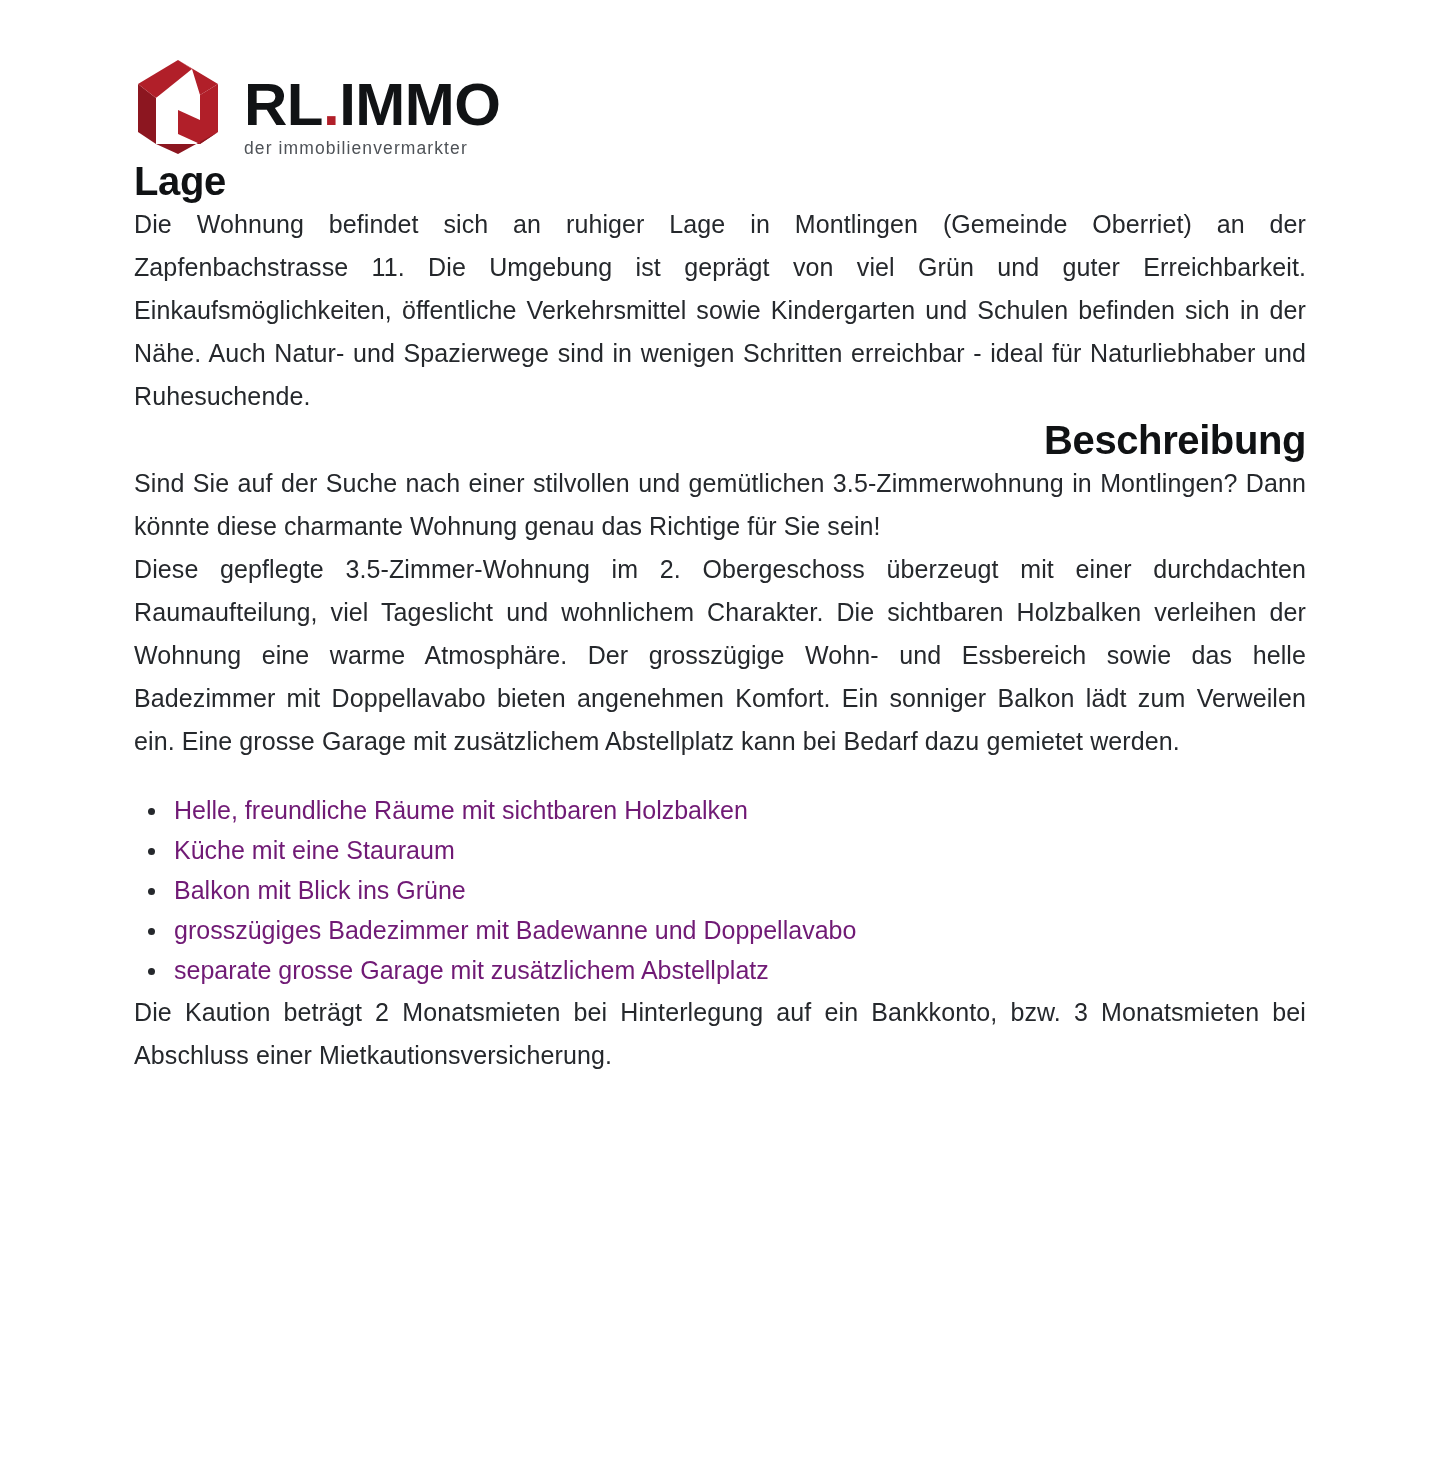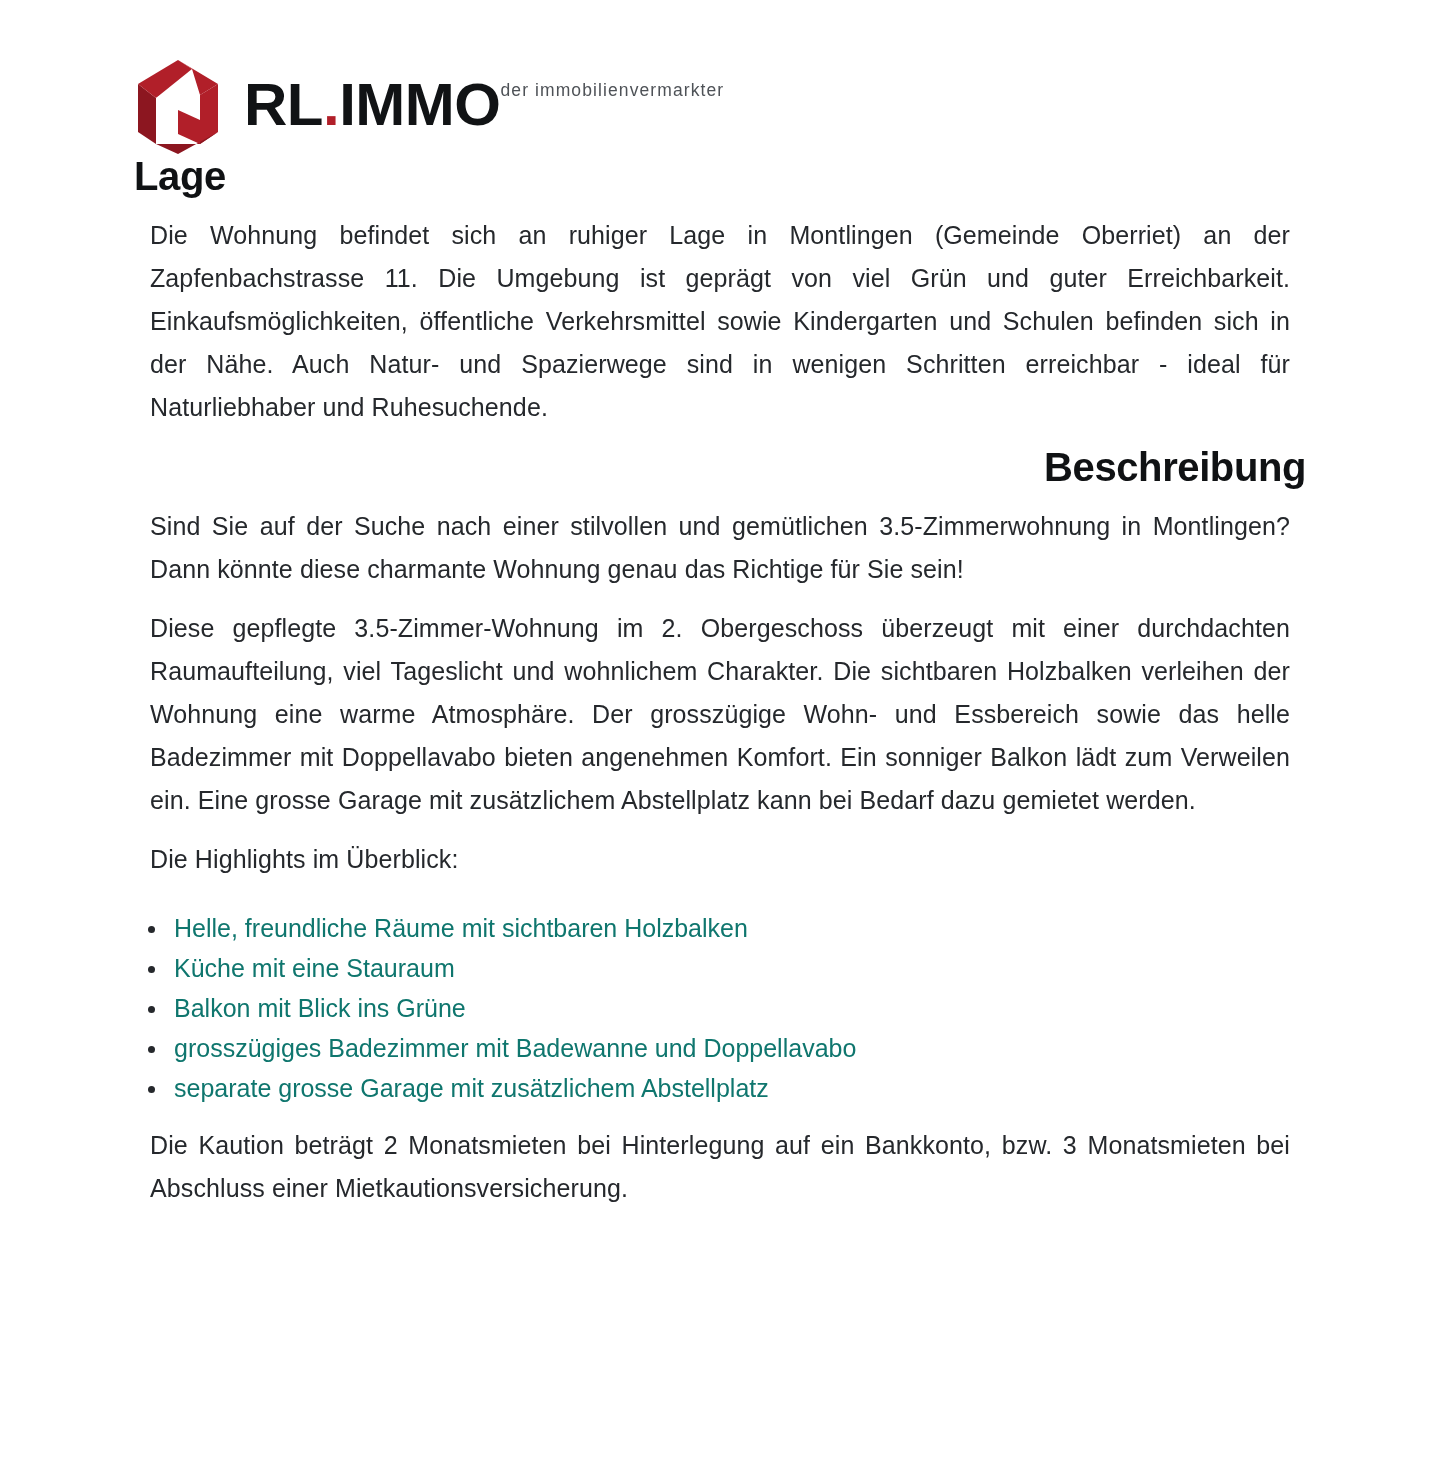--- a/index.html
+++ b/index.html
@@ -36,21 +36,21 @@
     gap: 22px;
   }
   .logo-mark {
     width: 88px;
     height: 96px;
     flex: 0 0 auto;
     display: block;
   }
   .logo-text {
     display: flex;
-    flex-direction: row;
+    flex-direction: column;
     justify-content: center;
     padding-top: 18px;
   }
   .logo-wordmark {
     font-family: "Liberation Sans", "DejaVu Sans", sans-serif;
     font-weight: 700;
     font-size: 60px;
     line-height: 0.96;
     letter-spacing: -0.5px;
     color: #111315;
@@ -82,39 +82,39 @@
     color: #101214;
     margin: 0;
   }
   .sec-lage { margin-top: 112px; }
   .sec-beschreibung { margin-top: 72px; text-align: right; }
 
   p.body-text {
     font-size: 25px;
     line-height: 43px;
     color: #25282c;
-    margin: 16px;
+    margin: 0;
     letter-spacing: 0.1px;
     font-weight: 400;
   }
   p.justified { text-align: justify; text-justify: inter-word; }
 
   .p-gap-lead { margin-top: 26px; }
   .p-gap      { margin-top: 32px; }
 
   ul.highlights {
     list-style: none;
     margin: 28px 0 0 0;
     padding: 0 0 0 8px;
   }
   ul.highlights li {
     position: relative;
     font-size: 25px;
     line-height: 39px;
-    color: #0f766e;
+    color: #701a75;
     padding-left: 32px;
     margin: 0 0 1px 0;
   }
   ul.highlights li::before {
     content: "";
     position: absolute;
     left: 6px;
     top: 17px;
     width: 7px;
     height: 7px;
@@ -165,21 +165,20 @@
       <p class="body-text justified p-gap-lead">Die Wohnung befindet sich an ruhiger Lage in Montlingen (Gemeinde Oberriet) an der Zapfenbachstrasse 11. Die Umgebung ist geprägt von viel Grün und guter Erreichbarkeit. Einkaufsmöglichkeiten, öffentliche Verkehrsmittel sowie Kindergarten und Schulen befinden sich in der Nähe. Auch Natur- und Spazierwege sind in wenigen Schritten erreichbar - ideal für Naturliebhaber und Ruhesuchende.</p>
     </section>
 
     <section>
       <h2 class="section-title sec-beschreibung">Beschreibung</h2>
 
       <p class="body-text justified p-gap-lead">Sind Sie auf der Suche nach einer stilvollen und gemütlichen 3.5-Zimmerwohnung in Montlingen? Dann könnte diese charmante Wohnung genau das Richtige für Sie sein!</p>
 
       <p class="body-text justified p-gap">Diese gepflegte 3.5-Zimmer-Wohnung im 2. Obergeschoss überzeugt mit einer durchdachten Raumaufteilung, viel Tageslicht und wohnlichem Charakter. Die sichtbaren Holzbalken verleihen der Wohnung eine warme Atmosphäre. Der grosszügige Wohn- und Essbereich sowie das helle Badezimmer mit Doppellavabo bieten angenehmen Komfort. Ein sonniger Balkon lädt zum Verweilen ein. Eine grosse Garage mit zusätzlichem Abstellplatz kann bei Bedarf dazu gemietet werden.</p>
 
-      <p class="body-text p-gap">Die Highlights im Überblick:</p>
 
       <ul class="highlights">
         <li><span class="bullet-label">Helle, freundliche Räume mit sichtbaren Holzbalken</span></li>
         <li><span class="bullet-label">Küche mit eine Stauraum</span></li>
         <li><span class="bullet-label">Balkon mit Blick ins Grüne</span></li>
         <li><span class="bullet-label">grosszügiges Badezimmer mit Badewanne und Doppellavabo</span></li>
         <li><span class="bullet-label">separate grosse Garage mit zusätzlichem Abstellplatz</span></li>
       </ul>
 
       <p class="body-text justified p-gap">Die Kaution beträgt 2 Monatsmieten bei Hinterlegung auf ein Bankkonto, bzw. 3 Monatsmieten bei Abschluss einer Mietkautionsversicherung.</p>

